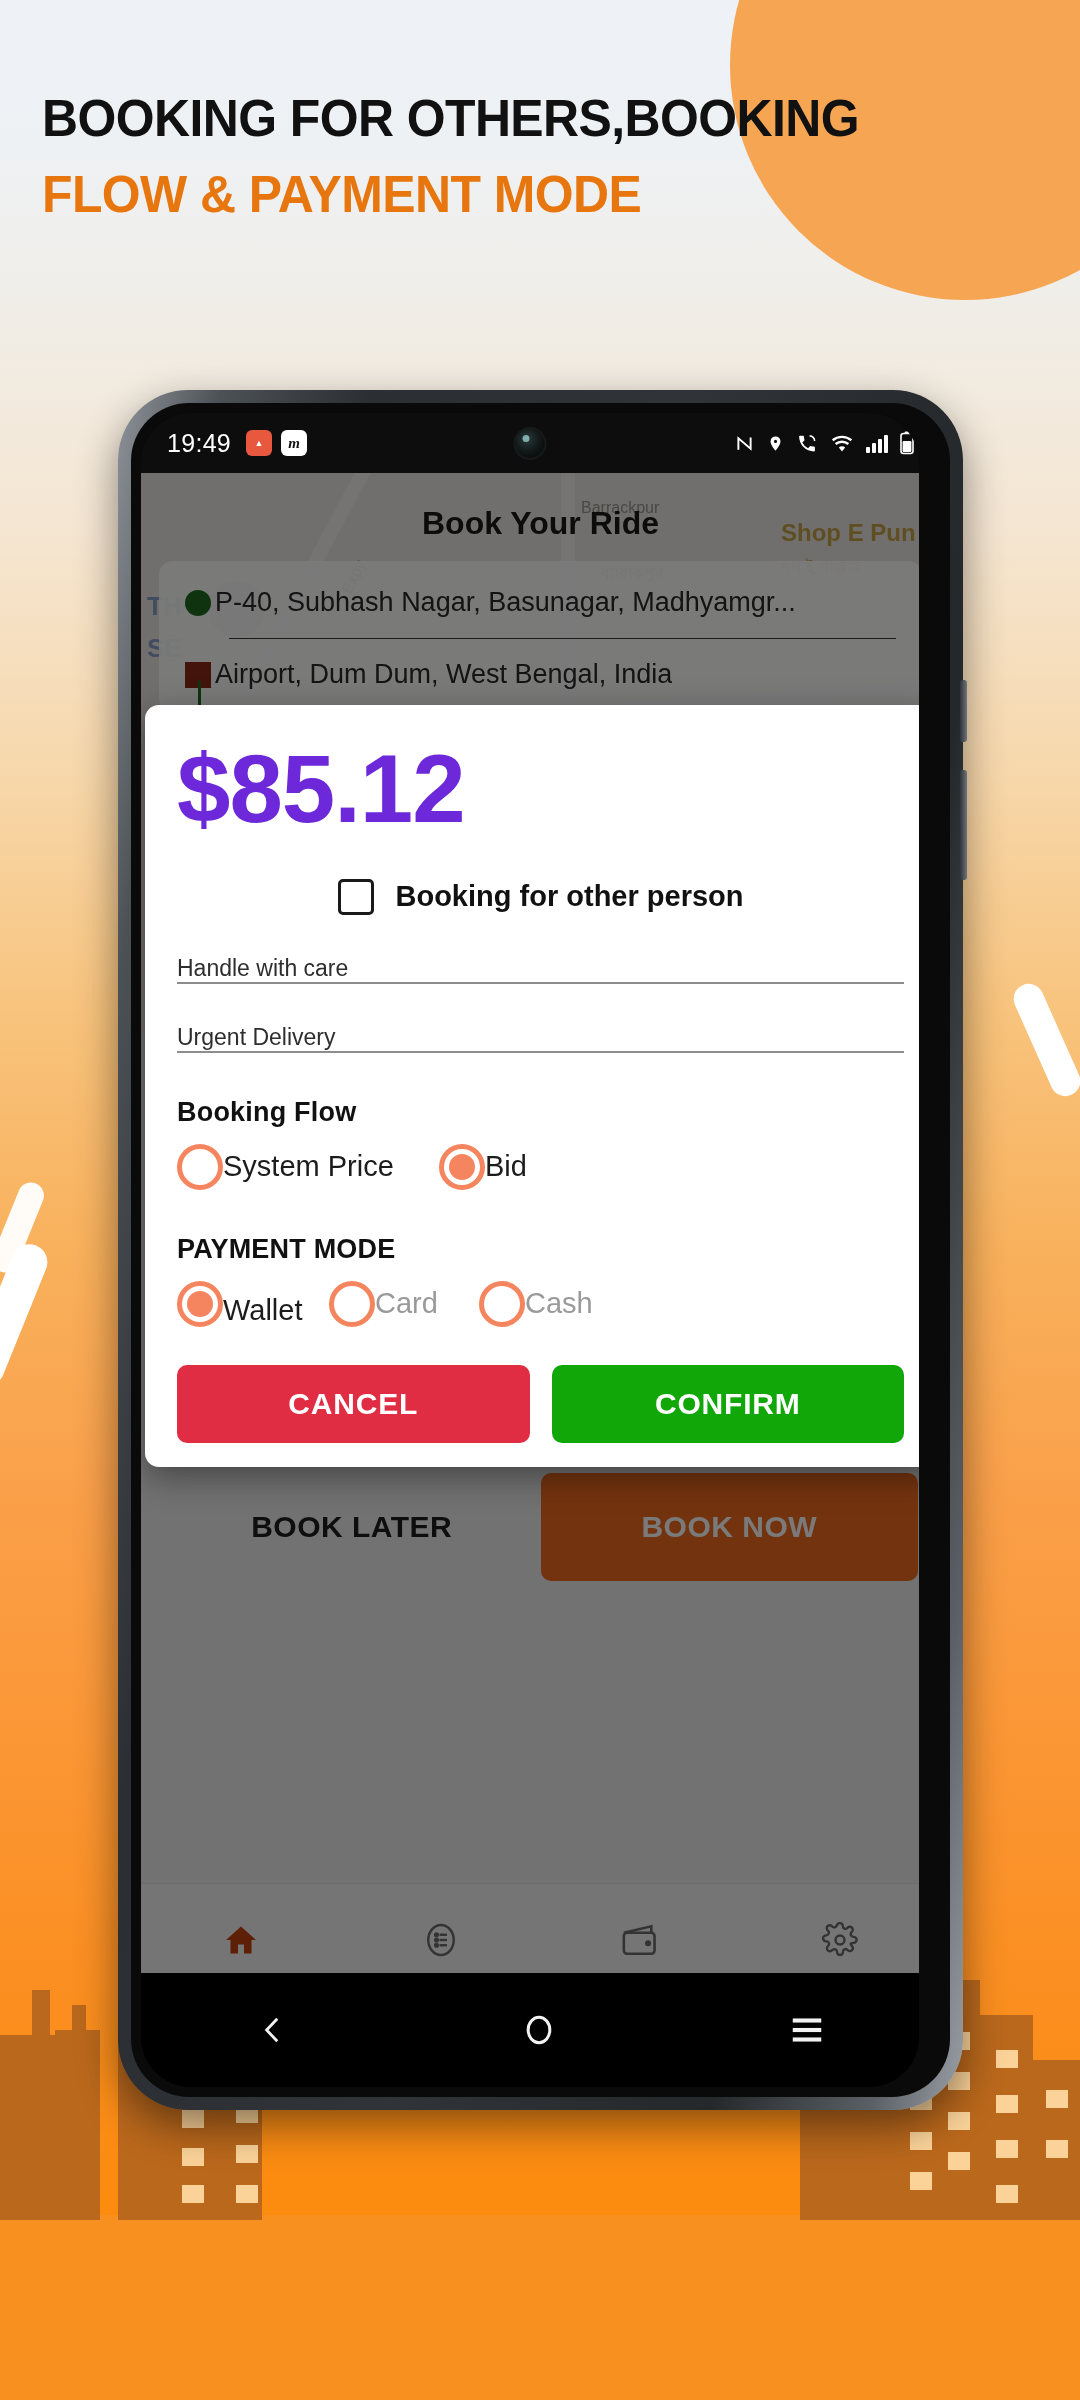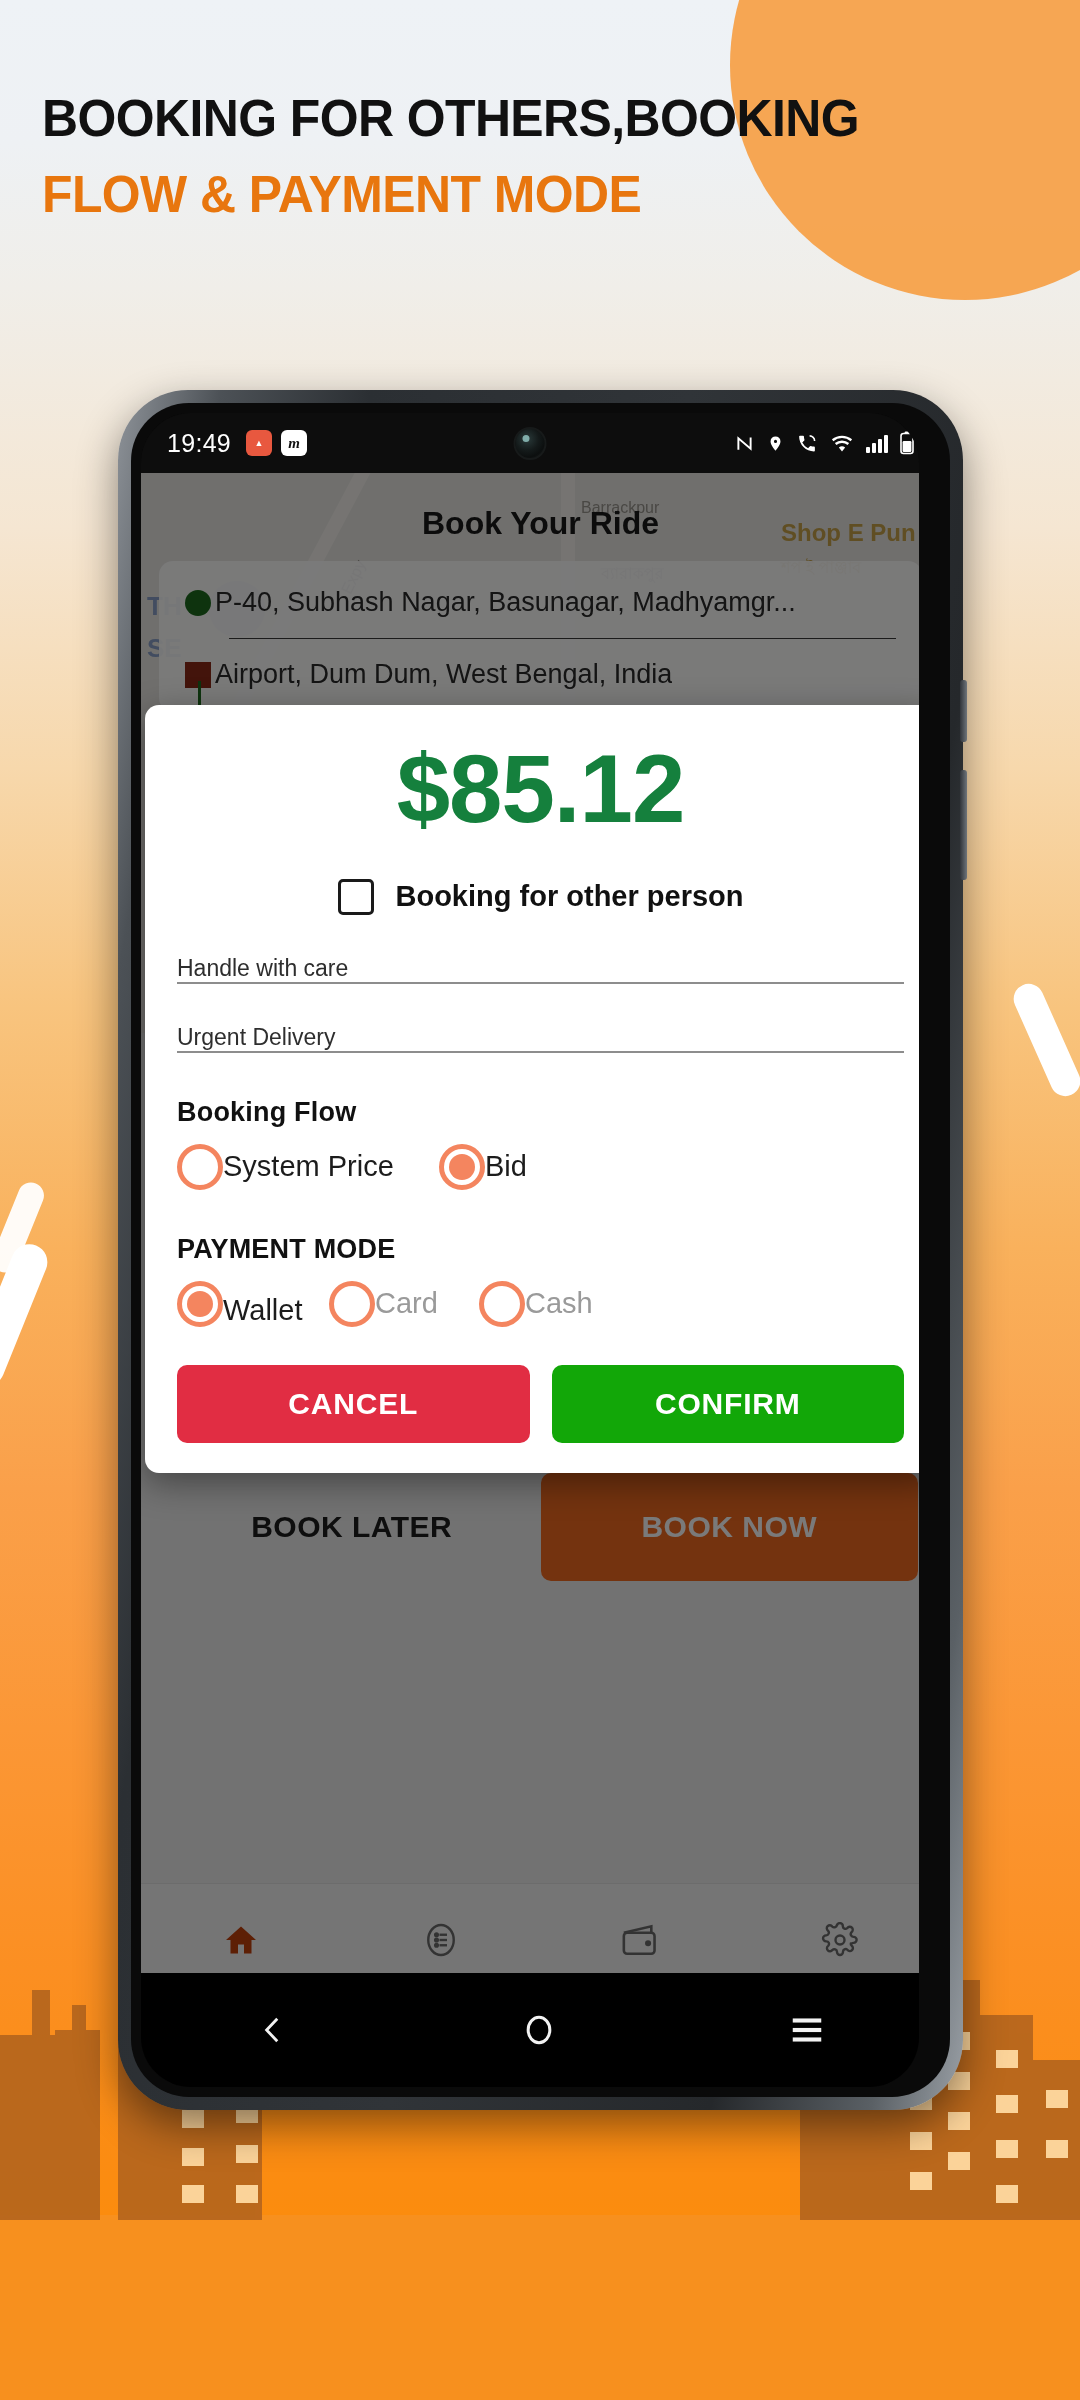--- a/index.html
+++ b/index.html
@@ -159,21 +159,21 @@
   }
 
   
   .dialog {
     position:absolute; left:4px; top:232px; width:791px;
     background:#ffffff; border-radius:14px; z-index:30;
     box-shadow:0 10px 34px rgba(0,0,0,.4);
     padding:24px 32px 0 32px;
   }
   .price {
-    text-align:center; color:#15803d; font-weight:bold;
+    color:#6d28d9; font-weight:bold;
     font-size:96px; letter-spacing:-1px; line-height:1.12;
     padding-top:6px;
   }
   .chk-row { display:flex; align-items:center; justify-content:center; gap:22px; margin-top:36px; }
   .chkbox { width:36px; height:36px; border:3px solid #1a1a1a; border-radius:5px; }
   .chk-label { font-size:29px; font-weight:bold; color:#111; }
 
   .field { margin-top:40px; }
   .field-val { font-size:23px; color:#2e2e2e; padding-bottom:0; }
   .field-underline { height:2px; background:#8d8d8d; }
@@ -183,21 +183,21 @@
   .radio-item { display:flex; align-items:center; gap:0; }
   .rb {
     width:46px; height:46px; border-radius:50%;
     border:5px solid #f4855f; background:#fff; flex:0 0 auto;
     display:flex; align-items:center; justify-content:center;
   }
   .rb.on::after { content:""; width:26px; height:26px; border-radius:50%; background:#f4855f; }
   .rb-label { font-size:29px; color:#1c1c1c; }
   .rb-label.dim { color:#9a9a9a; }
 
-  .dlg-actions { display:flex; gap:22px; margin-top:38px; padding-bottom:30px; }
+  .dlg-actions { display:flex; gap:22px; margin-top:38px; padding-bottom:24px; }
   .dlg-btn {
     flex:1; height:78px; border-radius:10px; border:none; cursor:pointer;
     color:#fff; font-size:30px; font-weight:bold; letter-spacing:.8px;
     font-family:"Liberation Sans", sans-serif;
   }
   .btn-cancel { background:#e12d43; }
   .btn-confirm { background:#12a708; }
 
   
   .navbar {

